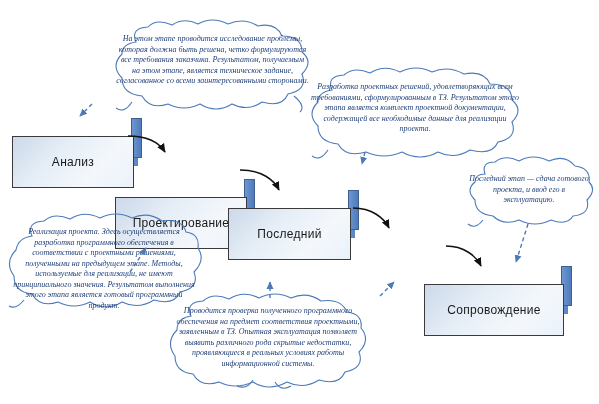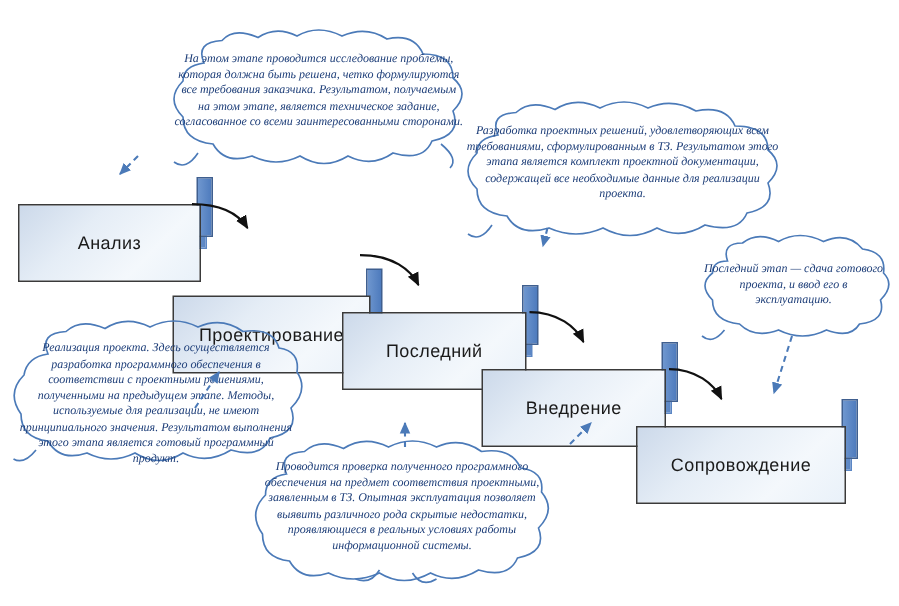--- a/index.html
+++ b/index.html
@@ -169,27 +169,20 @@
   </div>
 
   <div class="stage-box" style="left:228px;top:190px;width:131px;height:50px;">
     <div class="box-shadow-bar" style="width:119px;"></div>
     <div class="box-side"></div>
     <div class="box-face" style="width:123px;">
       <span class="box-label">Последний</span>
     </div>
   </div>
 
-  <div class="stage-box" style="left:321px;top:228px;width:131px;height:50px;">
-    <div class="box-shadow-bar" style="width:119px;"></div>
-    <div class="box-side"></div>
-    <div class="box-face" style="width:123px;">
-      <span class="box-label">Внедрение</span>
-    </div>
-  </div>
 
   <div class="stage-box" style="left:424px;top:266px;width:148px;height:50px;">
     <div class="box-shadow-bar" style="width:136px;"></div>
     <div class="box-side"></div>
     <div class="box-face" style="width:140px;">
       <span class="box-label">Сопровождение</span>
     </div>
   </div>
 
   <svg id="arrows" width="599" height="404">

